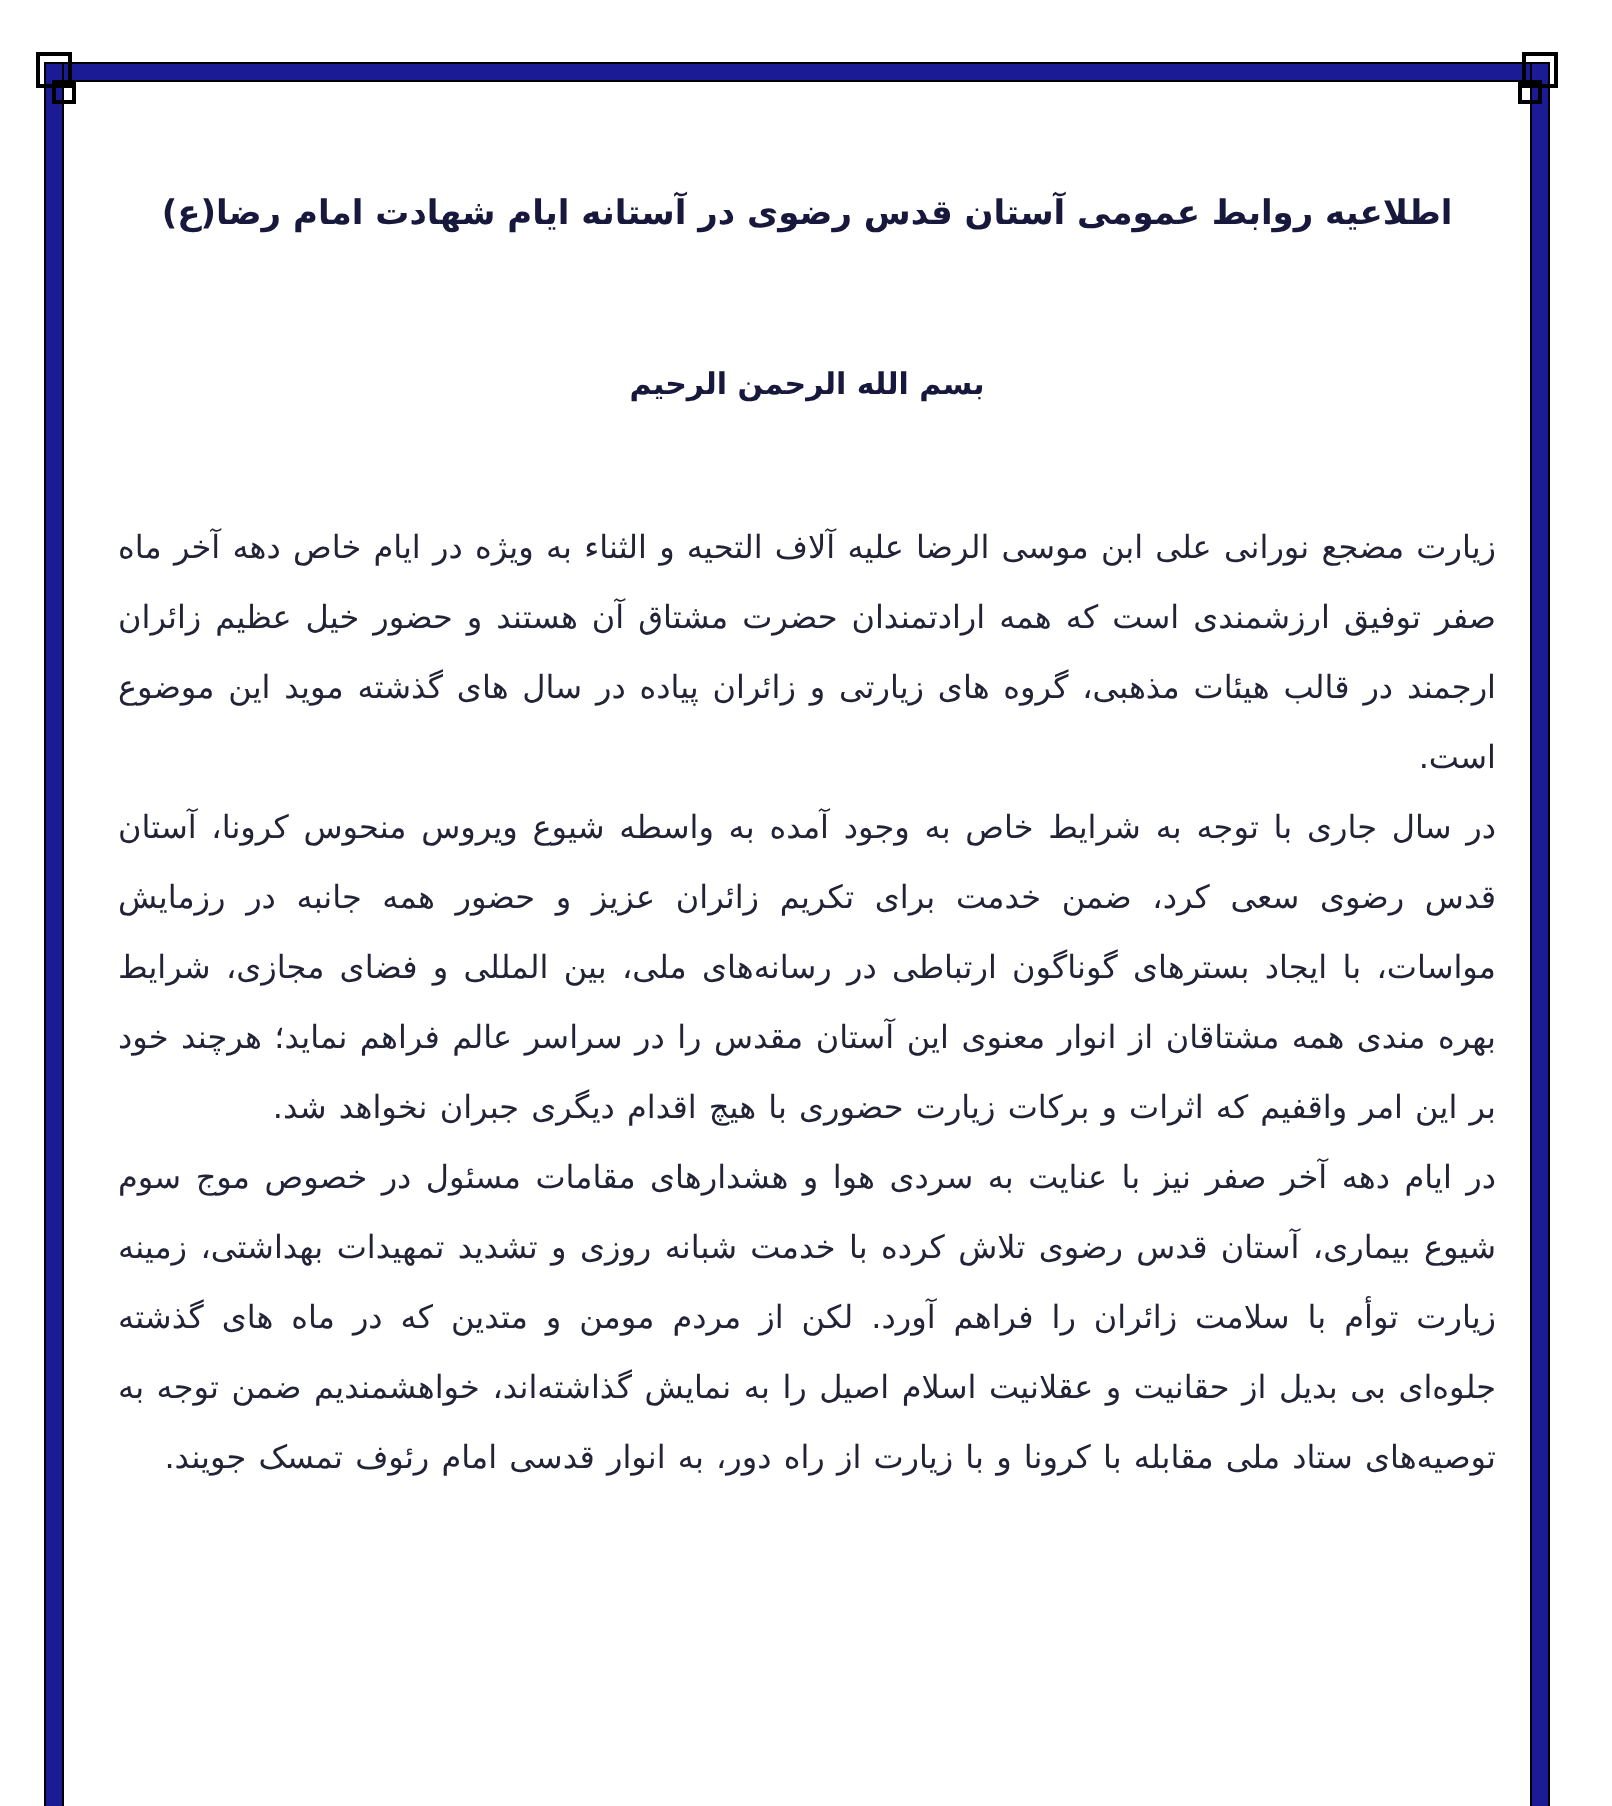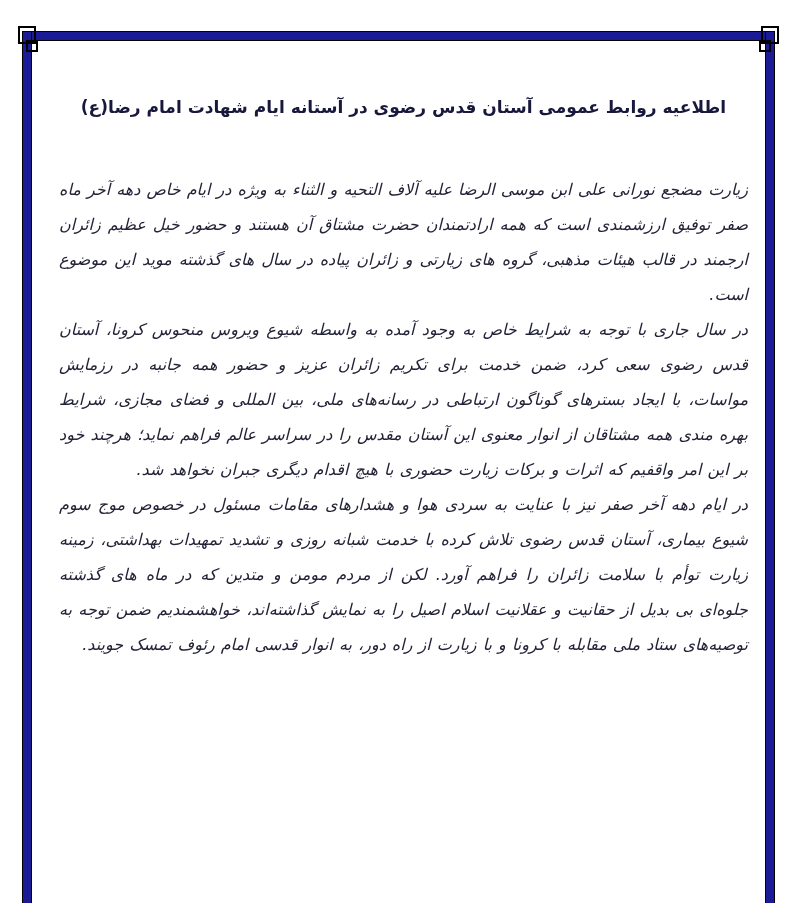--- a/index.html
+++ b/index.html
@@ -86,39 +86,39 @@
   .body-text {
     margin-top: 54px;
     font-size: 16px;
     color: var(--body_text, #232338);
   }
   .body-text p {
     margin: 0;
     text-align: justify;
     line-height: 35px;
     word-spacing: 1px;
-    font-style: italic;
   }
 </style>
 </head>
 <body>
 
 <div class="page">
 
   <div class="frame-top"></div>
   <div class="frame-left"></div>
   <div class="frame-right"></div>
   <div class="corner-sq tl-a"></div>
   <div class="corner-sq tl-b"></div>
   <div class="corner-sq tr-a"></div>
   <div class="corner-sq tr-b"></div>
 
   <div class="content">
     <h1 class="title">اطلاعیه روابط عمومی آستان قدس رضوی در آستانه ایام شهادت امام رضا(ع)</h1>
 
+    <div class="basmala">بسم الله الرحمن الرحیم</div>
 
     <div class="body-text">
       <p>زیارت مضجع نورانی علی ابن موسی الرضا علیه آلاف التحیه و الثناء به ویژه در ایام خاص دهه آخر ماه صفر توفیق ارزشمندی است که همه ارادتمندان حضرت مشتاق آن هستند و حضور خیل عظیم زائران ارجمند در قالب هیئات مذهبی، گروه های زیارتی و زائران پیاده در سال های گذشته موید این موضوع است.</p>
       <p>در سال جاری با توجه به شرایط خاص به وجود آمده به واسطه شیوع ویروس منحوس کرونا، آستان قدس رضوی سعی کرد، ضمن خدمت برای تکریم زائران عزیز و حضور همه جانبه در رزمایش مواسات، با ایجاد بسترهای گوناگون ارتباطی در رسانه‌های ملی، بین المللی و فضای مجازی، شرایط بهره مندی همه مشتاقان از انوار معنوی این آستان مقدس را در سراسر عالم فراهم نماید؛ هرچند خود بر این امر واقفیم که اثرات و برکات زیارت حضوری با هیچ اقدام دیگری جبران نخواهد شد.</p>
       <p>در ایام دهه آخر صفر نیز با عنایت به سردی هوا و هشدارهای مقامات مسئول در خصوص موج سوم شیوع بیماری، آستان قدس رضوی تلاش کرده با خدمت شبانه روزی و تشدید تمهیدات بهداشتی، زمینه زیارت توأم با سلامت زائران را فراهم آورد. لکن از مردم مومن و متدین که در ماه های گذشته جلوه‌ای بی بدیل از حقانیت و عقلانیت اسلام اصیل را به نمایش گذاشته‌اند، خواهشمندیم ضمن توجه به توصیه‌های ستاد ملی مقابله با کرونا و با زیارت از راه دور، به انوار قدسی امام رئوف تمسک جویند.</p>
     </div>
   </div>
 
 </div>
 

